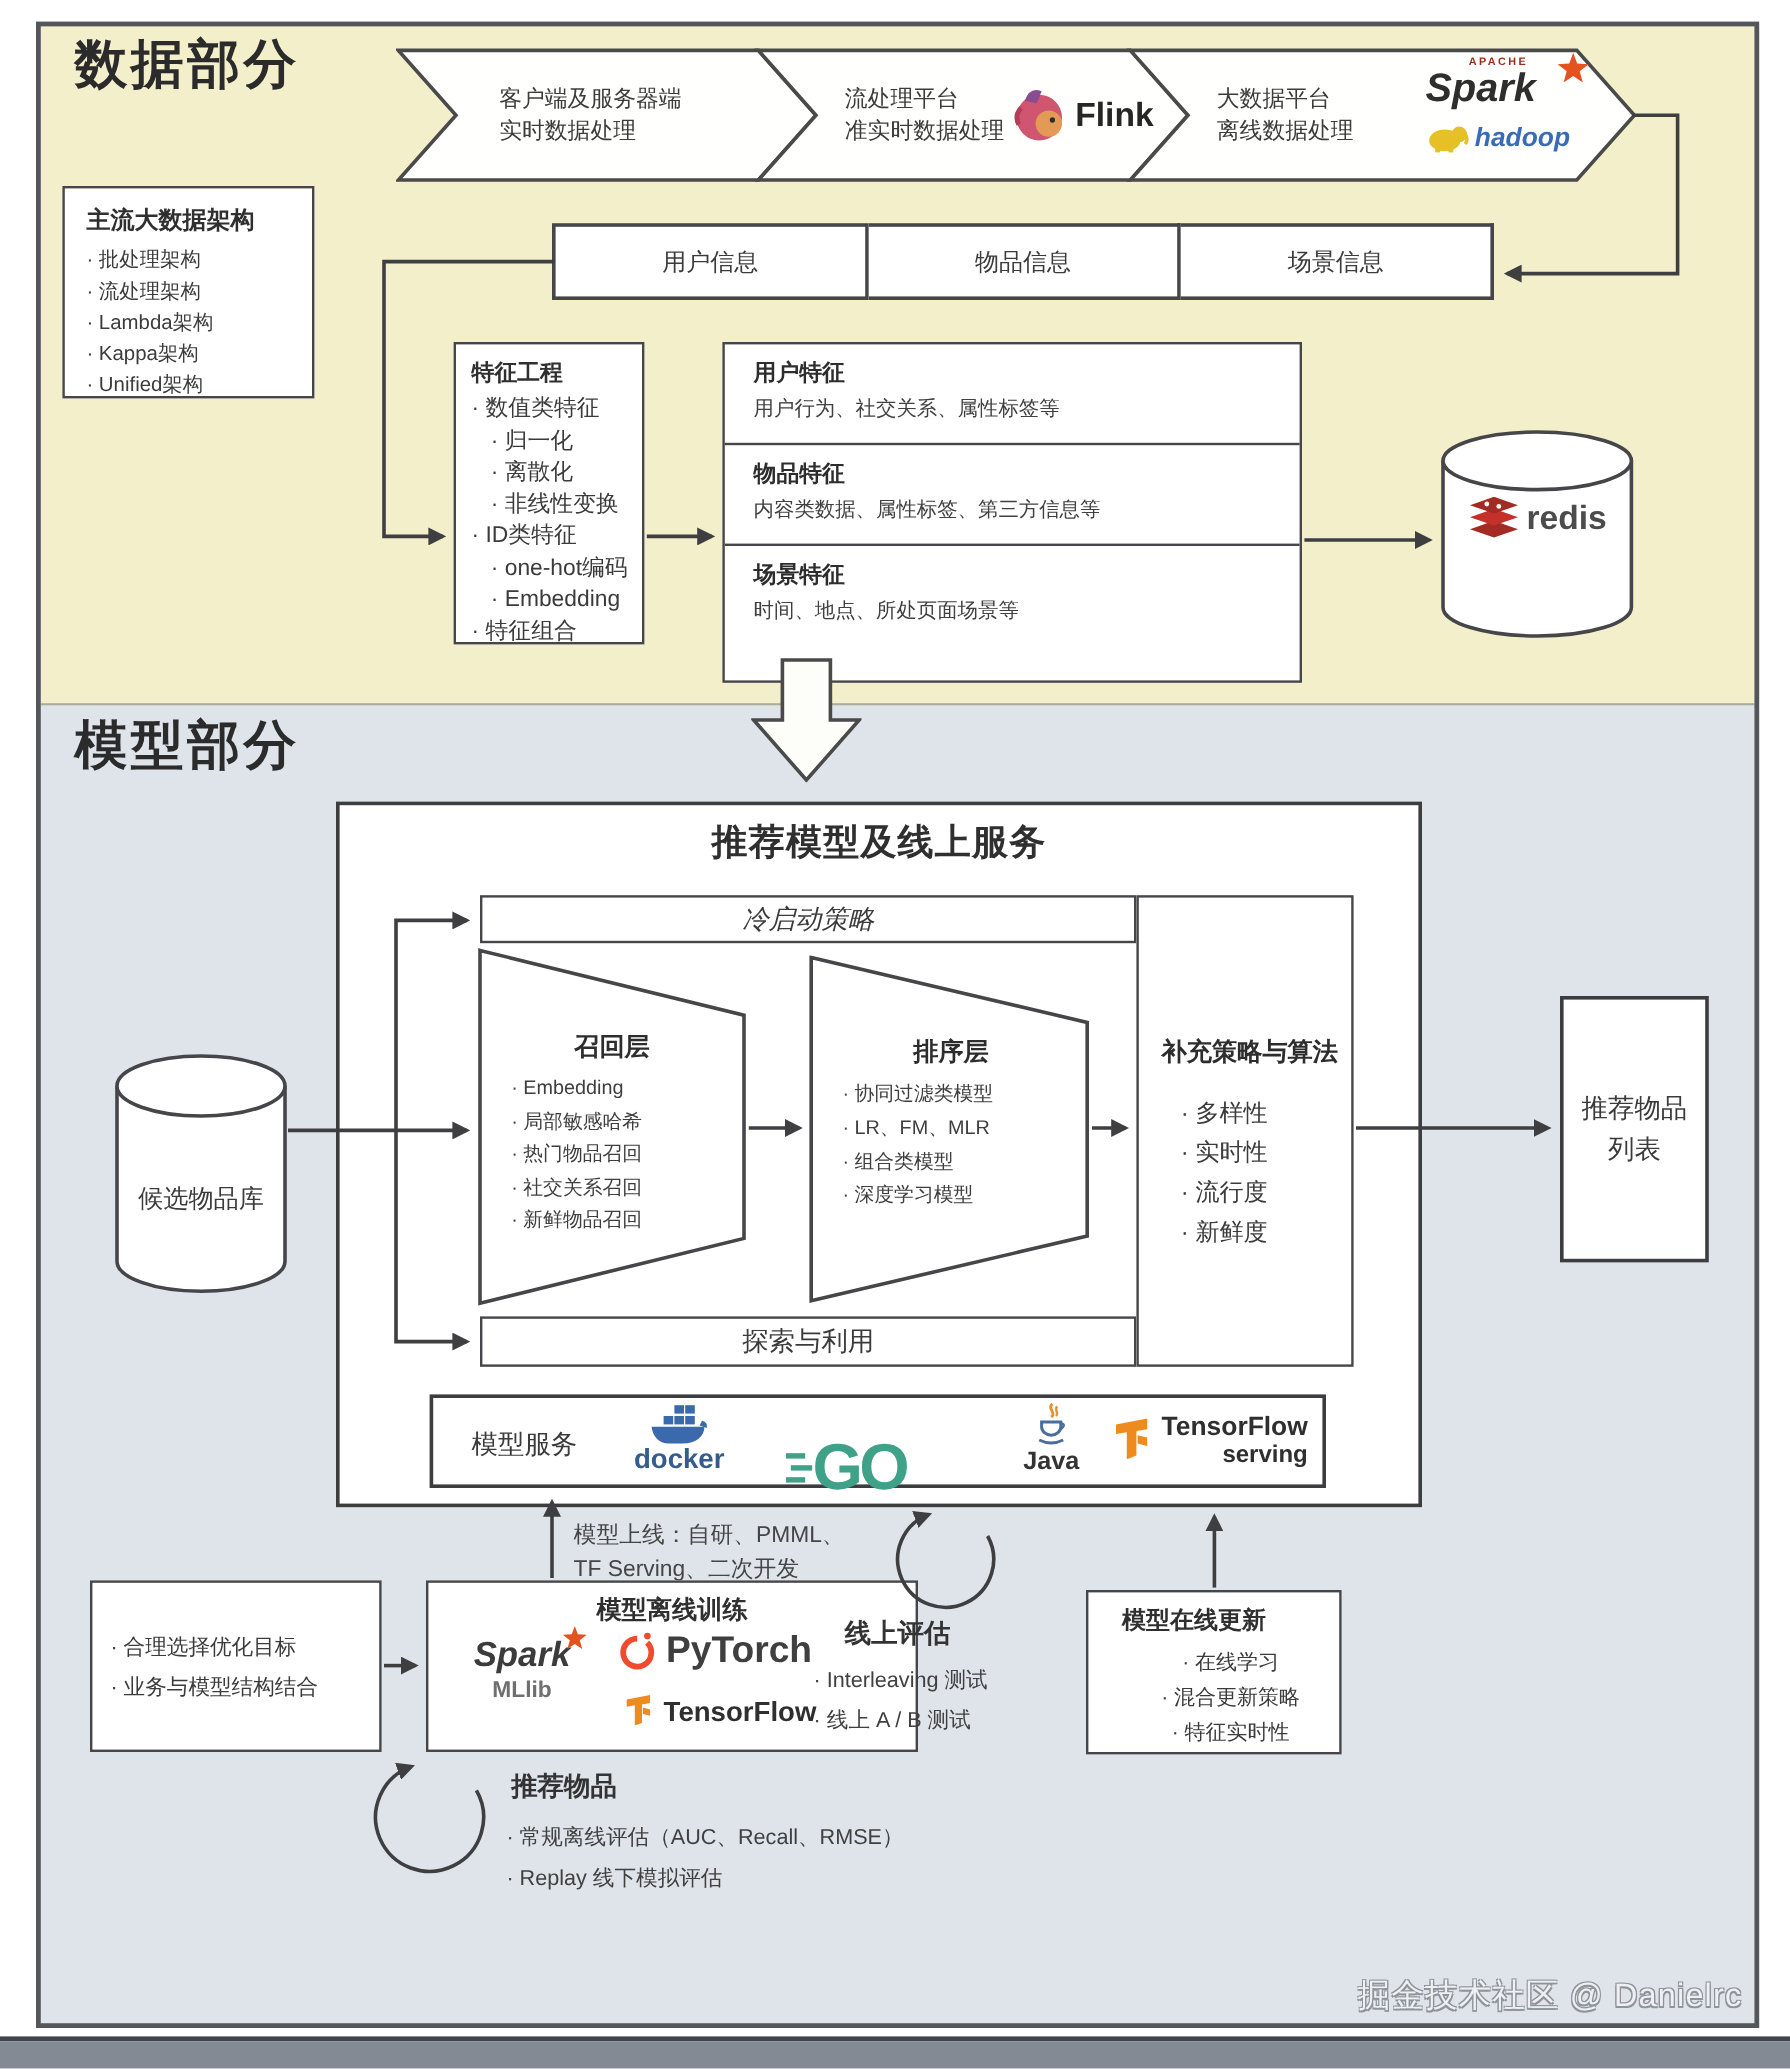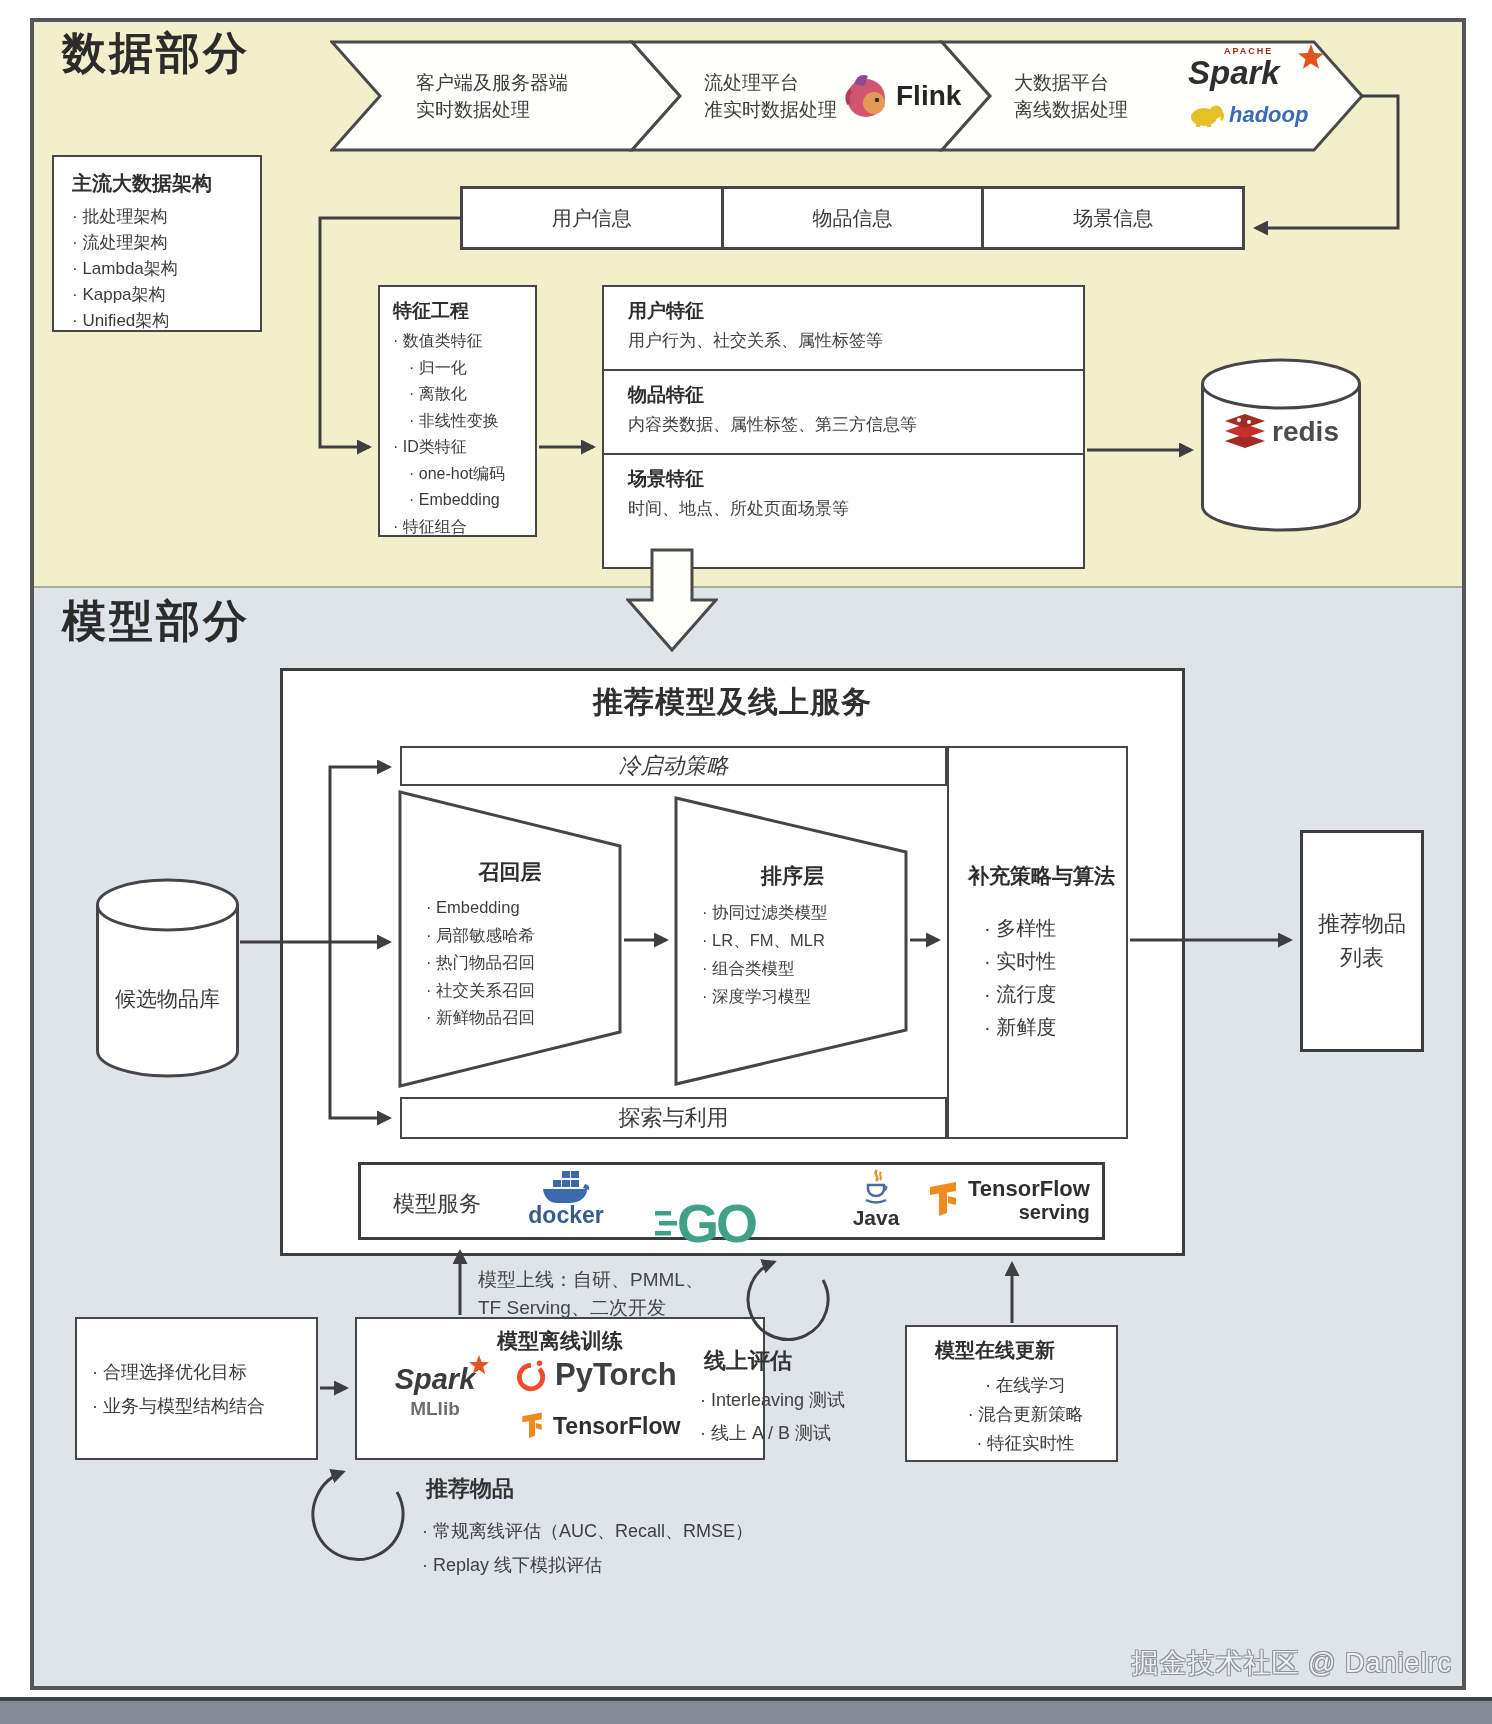--- a/index.html
+++ b/index.html
@@ -115,21 +115,21 @@
   </div>
 
   <div class="abs" style="left:460px;top:186px;width:785px;height:64px;display:flex;">
     <div class="cell">用户信息</div>
     <div class="cell">物品信息</div>
     <div class="cell">场景信息</div>
   </div>
 
   <div class="abs box" style="left:378px;top:285px;width:159px;height:252px;padding:11px 0 0 13px;">
     <div class="b-title" style="font-size:19px;margin-bottom:4px;">特征工程</div>
-    <div class="small-list" style="font-size:16px;line-height:26.5px;">
+    <div class="small-list" style="font-size:19px;line-height:26.5px;">
       <div>· 数值类特征</div>
       <div class="lv2">· 归一化</div>
       <div class="lv2">· 离散化</div>
       <div class="lv2">· 非线性变换</div>
       <div>· ID类特征</div>
       <div class="lv2">· one-hot编码</div>
       <div class="lv2">· Embedding</div>
       <div>· 特征组合</div>
     </div>
   </div>
@@ -306,21 +306,21 @@
     <div class="abs" style="left:162px;top:92px;display:flex;align-items:center;gap:8px;">
       <svg width="26" height="30" viewBox="0 0 34 40">
         <polygon points="4,7 30,2 30,11 21,12.5 21,33 13,36 13,13.5 4,15" fill="#ef8a1f"></polygon>
         <polygon points="22,16 30,18 30,25 22,23" fill="#ef8a1f"></polygon>
       </svg>
       <span class="logo-text-dark" style="font-size:23px;">TensorFlow</span>
     </div>
   </div>
 
   <div class="abs eval-title" style="left:704px;top:1346px;">线上评估</div>
-  <div class="abs eval-items" style="left:700px;top:1384px;">
+  <div class="abs eval-items" style="left:678px;top:1384px;">
     <div>· Interleaving 测试</div>
     <div>· 线上 A / B 测试</div>
   </div>
 
   <div class="abs box" style="left:905px;top:1325px;width:213px;height:137px;padding:10px 0 0 28px;">
     <div class="b-title" style="font-size:20px;">模型在线更新</div>
     <div style="font-size:17.5px;line-height:29px;margin-top:7px;text-align:center;">
       <div>· 在线学习</div>
       <div>· 混合更新策略</div>
       <div>· 特征实时性</div>

